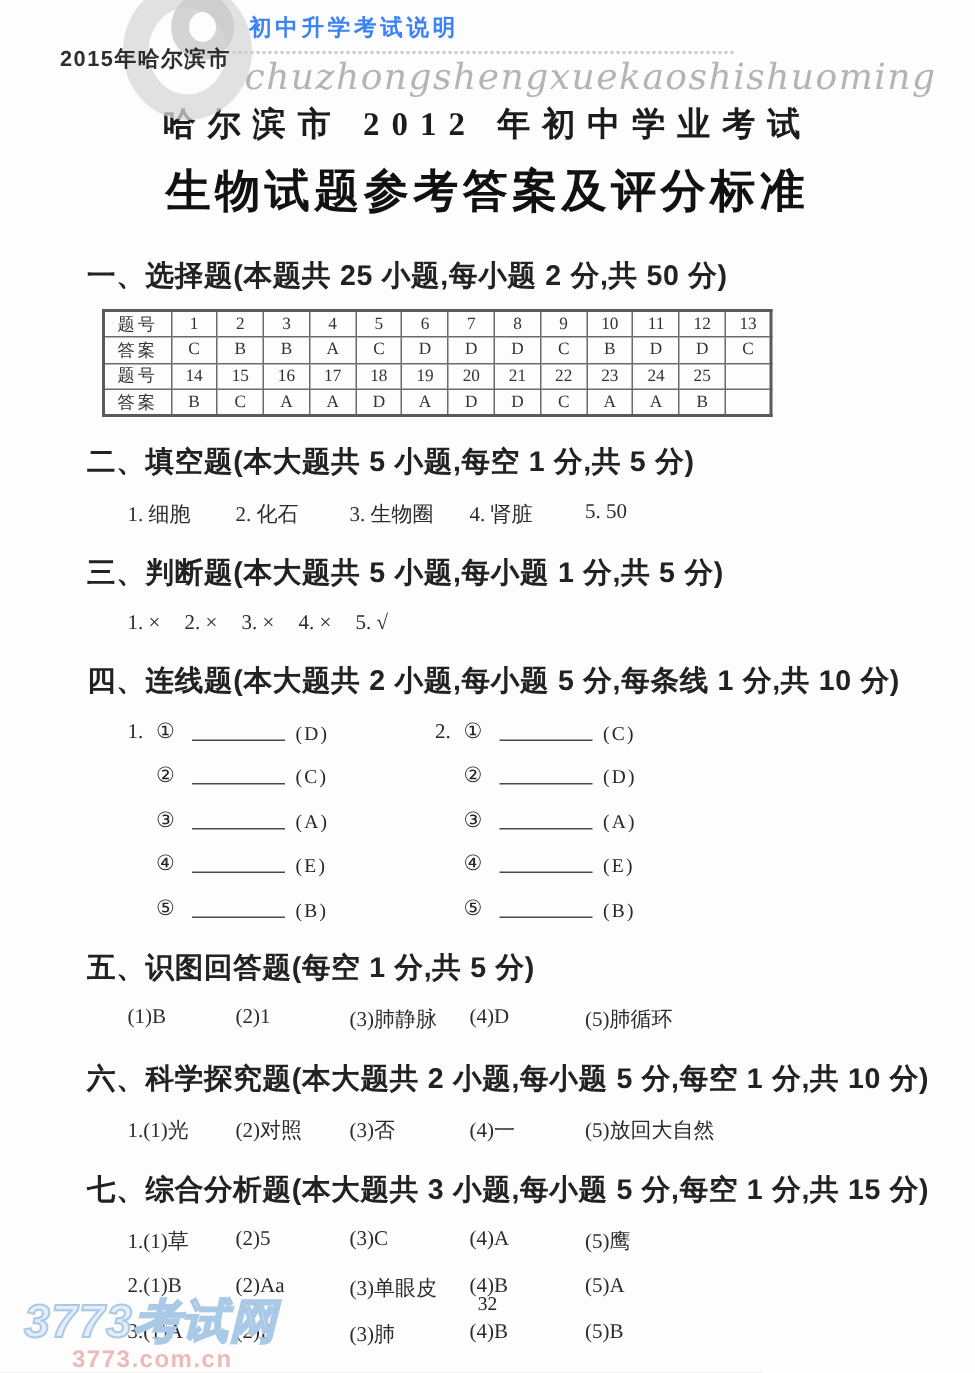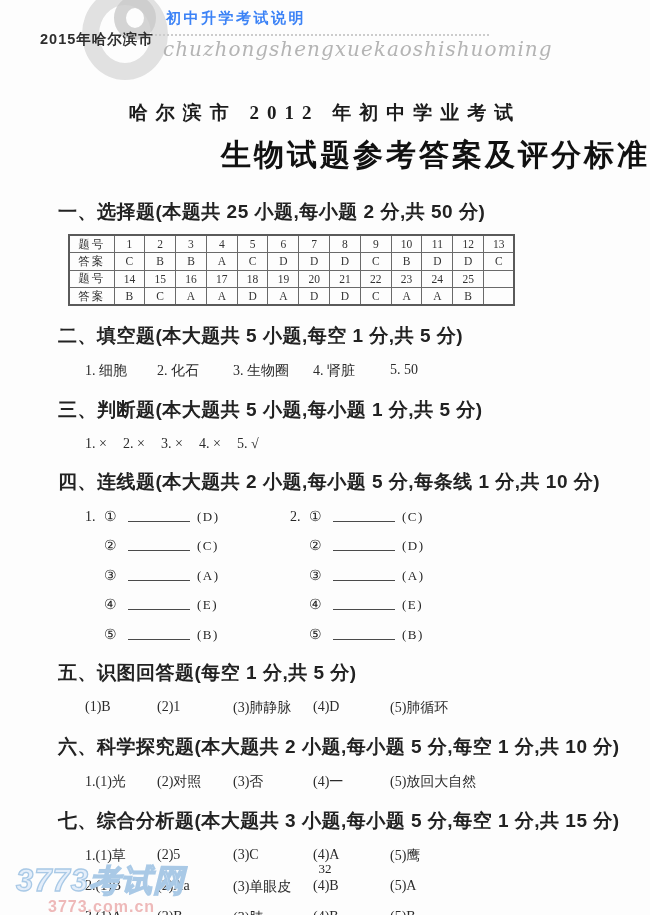--- a/index.html
+++ b/index.html
@@ -31,30 +31,30 @@
     font-family:"Liberation Sans", sans-serif; font-weight:bold;
     font-size:15px; letter-spacing:2.5px; color:#3b82f6;
   }
   .header-dotted {
     position:absolute; left:127px; top:34px; width:362px; height:0;
     border-top:2px dotted #cccccc;
   }
   .pinyin {
     position:absolute; left:163px; top:37px; z-index:2;
     font-family:"DejaVu Serif", serif; font-style:italic;
-    font-size:20px; letter-spacing:1px; color:#b4b4b4;
+    font-size:24px; letter-spacing:1px; color:#b4b4b4;
   }
 
   
   .title1 {
-    padding-top:100px; text-align:center; font-weight:bold;
-    font-size:19px; letter-spacing:8px; color:#1c1c1c;
+    padding-top:68px; text-align:center; font-weight:bold;
+    font-size:22px; letter-spacing:8px; color:#1c1c1c;
   }
   .title2 {
-    margin-top:9px; text-align:right; font-weight:bold;
+    margin-top:9px; text-align:center; font-weight:bold;
     font-size:30px; letter-spacing:3px; color:#111;
   }
 
   
   .sec-heading {
     margin:17px 0 0 58px;
     font-family:Liberation Sans, sans-serif; font-weight:bold;
     font-size:19px; letter-spacing:.5px; color:#222;
   }
   .sec-heading.first { margin-top:23px; }

